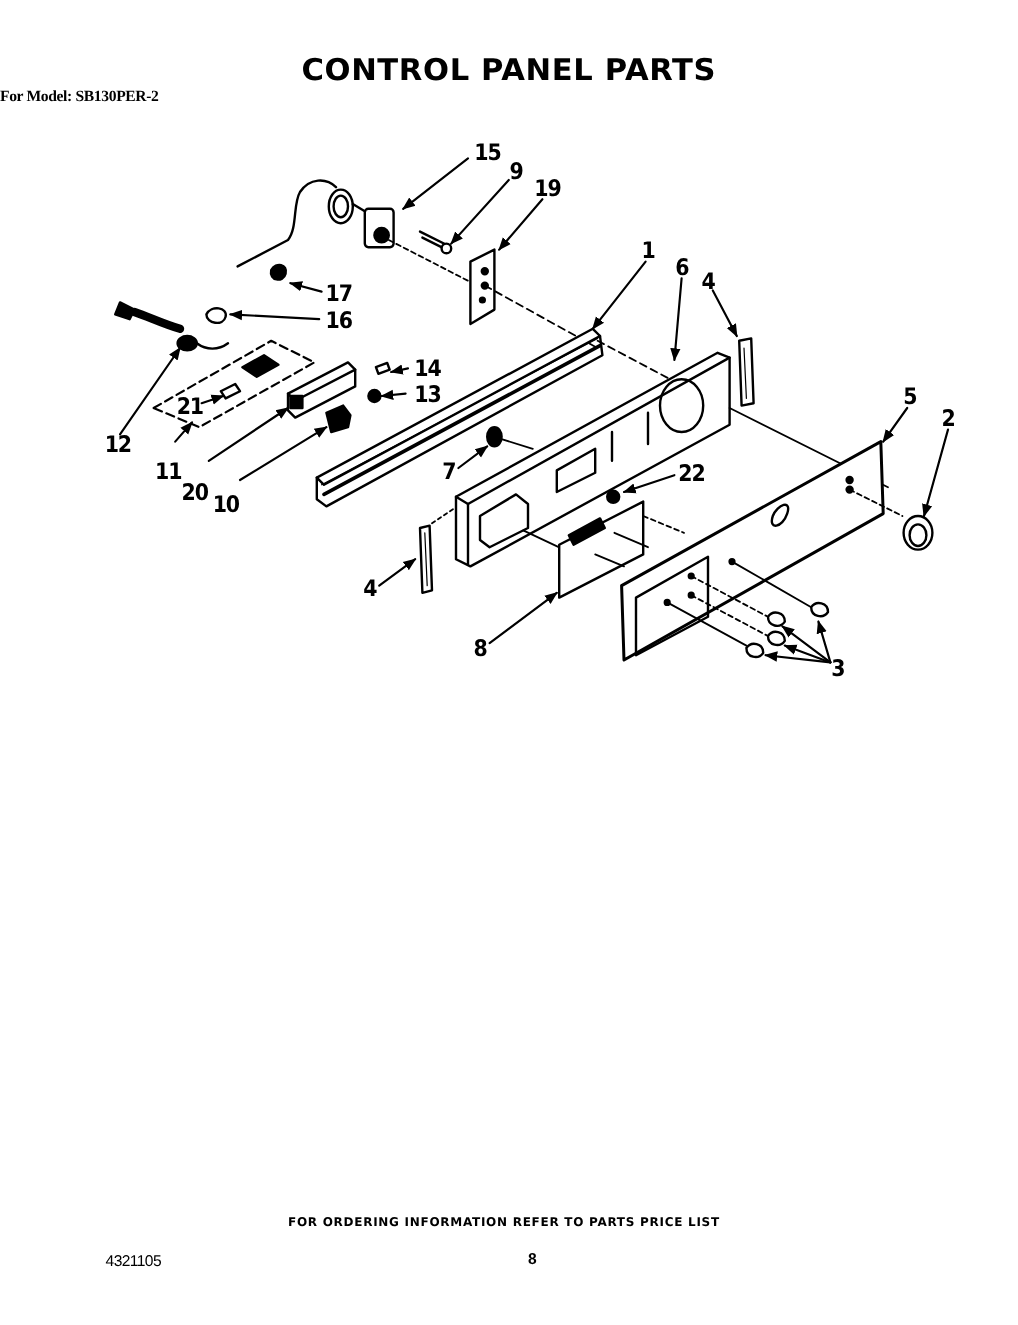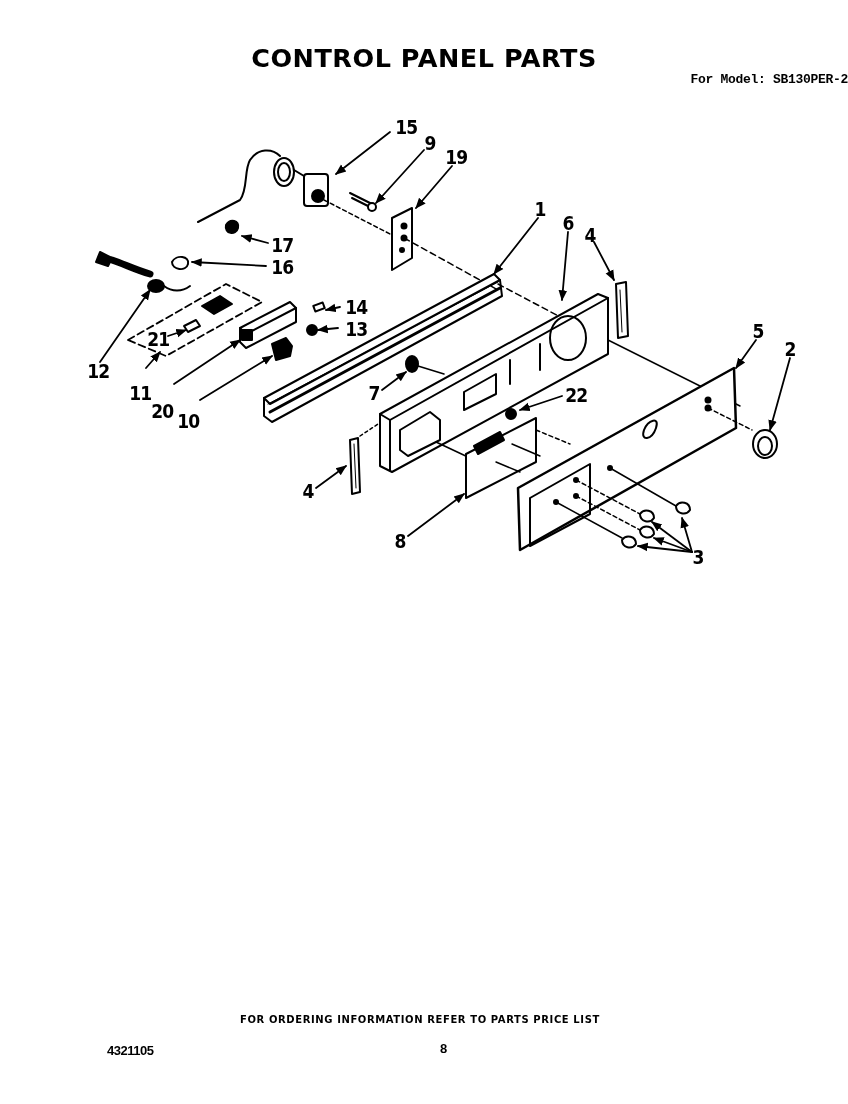--- a/index.html
+++ b/index.html
@@ -1,22 +1,22 @@
 <!DOCTYPE html>
 <html><head>
 <meta charset="utf-8">
 <style>
   html, body { margin: 0; padding: 0; background: #ffffff; }
   body { width: 848px; height: 1104px; position: relative; overflow: hidden; font-family: "DejaVu Sans", sans-serif; color: #000; }
   .title { position: absolute; left: 0; width: 848px; top: 44px; text-align: center; font-family: "DejaVu Sans", sans-serif; font-weight: bold; font-size: 25px; letter-spacing: 0.5px; transform: scaleX(1.02); }
-  .subtitle { position: absolute; left: 0; width: 848px; top: 72px; text-align: right; font-family: Liberation Mono, monospace; font-weight: bold; font-size: 13px; letter-spacing: -0.3px; }
+  .subtitle { position: absolute; left: 0; width: 848px; top: 72px; text-align: left; font-family: Liberation Serif, serif; font-weight: bold; font-size: 13px; letter-spacing: -0.3px; }
   .diagram { position: absolute; left: 0; top: 0; width: 848px; height: 1104px; }
   .callout { position: absolute; font-family: "DejaVu Sans", sans-serif; font-size: 19px; font-weight: bold; line-height: 1; letter-spacing: -1px; transform: scaleX(0.9); }
   .footer-note { position: absolute; left: 240px; top: 1014px; font-family: "DejaVu Sans", sans-serif; font-weight: bold; font-size: 10px; letter-spacing: 0.6px; }
-  .doc-number { position: absolute; left: 88px; top: 1043px; font-family: "Liberation Sans", sans-serif; font-weight: bold; font-size: 13px; letter-spacing: -0.5px; margin-left: 19px; }
+  .doc-number { position: absolute; left: 88px; top: 1043px; font-family: "Liberation Sans", sans-serif; font-weight: normal; font-size: 13px; letter-spacing: -0.5px; }
   .page-number { position: absolute; left: 440px; top: 1041px; font-family: "Liberation Sans", sans-serif; font-weight: bold; font-size: 13px; }
 </style>
 </head>
 <body>
 
 <div class="title">CONTROL PANEL PARTS</div>
 <div class="subtitle">For Model: SB130PER-2</div>
 
 <svg class="diagram" viewBox="0 0 848 1104" xmlns="http://www.w3.org/2000/svg">
   <defs>

